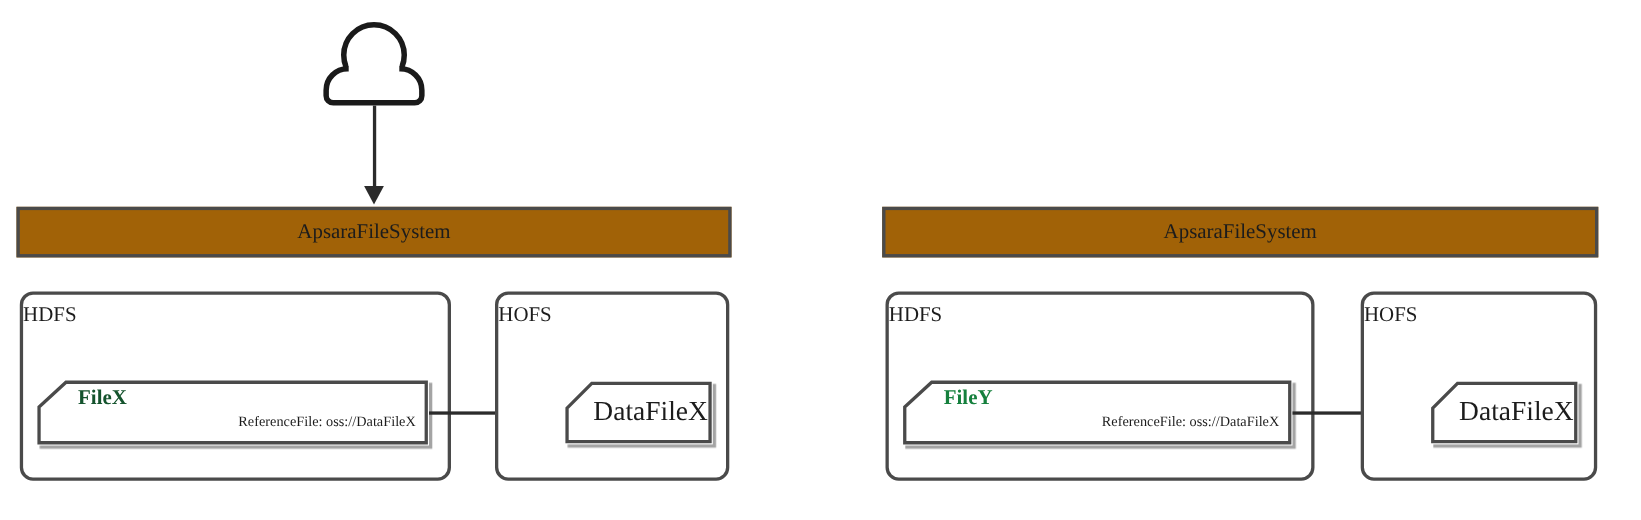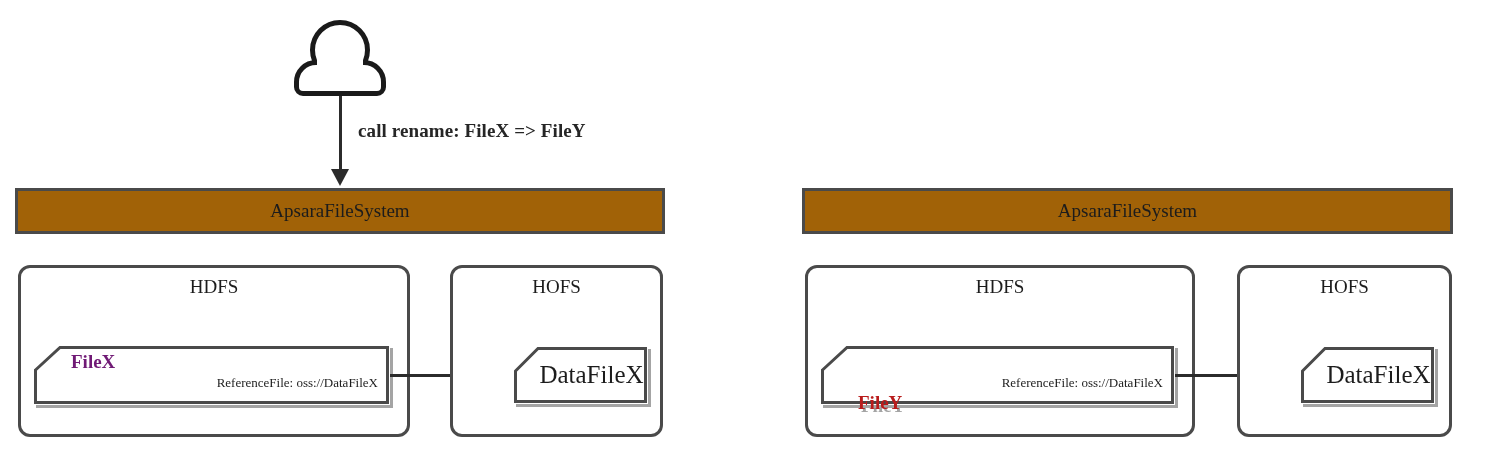--- a/index.html
+++ b/index.html
@@ -83,21 +83,21 @@
     border: 3px solid #4a4a4a;
     border-radius: 12px;
     background: #ffffff;
     box-sizing: border-box;
   }
   .fsbox-label {
     position: absolute;
     top: 8px;
     left: 0;
     width: 100%;
-    text-align: center;
+    text-align: left;
     font-size: 19px;
     color: #1c1c1c;
   }
 
   
   .note {
     position: absolute;
     background: #ffffff;
     filter: drop-shadow(3px 3px 0.6px rgba(90,90,90,0.55));
   }
@@ -161,36 +161,35 @@
 <div id="canvas">
 
   <div class="abs" style="left:294px; top:20px; width:92px; height:76px;">
     <div class="actor-head abs" style="left:16px; top:0px;"></div>
     <div class="actor-body abs" style="left:0px; top:40px;"></div>
     <div class="actor-notch abs" style="left:23px; top:36px;"></div>
   </div>
 
   <div class="vline abs" style="left:339px; top:96px; height:76px;"></div>
   <div class="vhead abs" style="left:331px; top:169px;"></div>
-  <div class="call-label abs" style="left:358px; top:120px;">call rename: FileX =&gt; FileY</div>
 
   <div class="sysbox abs" style="left:15px; top:188px; width:650px; height:46px;">
     <span class="sysbox-label">ApsaraFileSystem</span>
   </div>
 
   <div class="fsbox abs" style="left:18px; top:265px; width:392px; height:172px;">
     <div class="fsbox-label">HDFS</div>
   </div>
 
   <div class="note" style="left:33px; top:345px; width:357px; height:60px;">
     <svg width="357" height="60" viewBox="0 0 357 60">
       <path d="M 2.5 25 L 27 2.5 L 354.5 2.5 L 354.5 57.5 L 2.5 57.5 Z" fill="#ffffff" stroke="#4a4a4a" stroke-width="3" stroke-linejoin="miter"></path>
     </svg>
     <div class="note-inner">
-      <div class="note-title" style="left:38px; top:6px; color:#701a75;">FileX</div>
+      <div class="note-title" style="left:38px; top:6px; color:#14532d;">FileX</div>
       <div class="note-sub" style="right:12px; top:30px;">ReferenceFile: oss://DataFileX</div>
     </div>
   </div>
 
   <div class="hline abs" style="left:390px; top:374px; width:107px;"></div>
   <div class="hhead abs" style="left:494px; top:367px;"></div>
 
   <div class="fsbox abs" style="left:450px; top:265px; width:213px; height:172px;">
     <div class="fsbox-label">HOFS</div>
   </div>
@@ -209,21 +208,21 @@
 
   <div class="fsbox abs" style="left:805px; top:265px; width:390px; height:172px;">
     <div class="fsbox-label">HDFS</div>
   </div>
 
   <div class="note" style="left:820px; top:345px; width:355px; height:60px;">
     <svg width="355" height="60" viewBox="0 0 355 60">
       <path d="M 2.5 25 L 27 2.5 L 352.5 2.5 L 352.5 57.5 L 2.5 57.5 Z" fill="#ffffff" stroke="#4a4a4a" stroke-width="3" stroke-linejoin="miter"></path>
     </svg>
     <div class="note-inner">
-      <div class="note-title" style="left:38px; top:6px; color:#b91c1c;margin-top:41px;">FileY</div>
+      <div class="note-title" style="left:38px; top:6px; color:#15803d;">FileY</div>
       <div class="note-sub" style="right:12px; top:30px;">ReferenceFile: oss://DataFileX</div>
     </div>
   </div>
 
   <div class="hline abs" style="left:1175px; top:374px; width:107px;"></div>
   <div class="hhead abs" style="left:1279px; top:367px;"></div>
 
   <div class="fsbox abs" style="left:1237px; top:265px; width:215px; height:172px;">
     <div class="fsbox-label">HOFS</div>
   </div>

